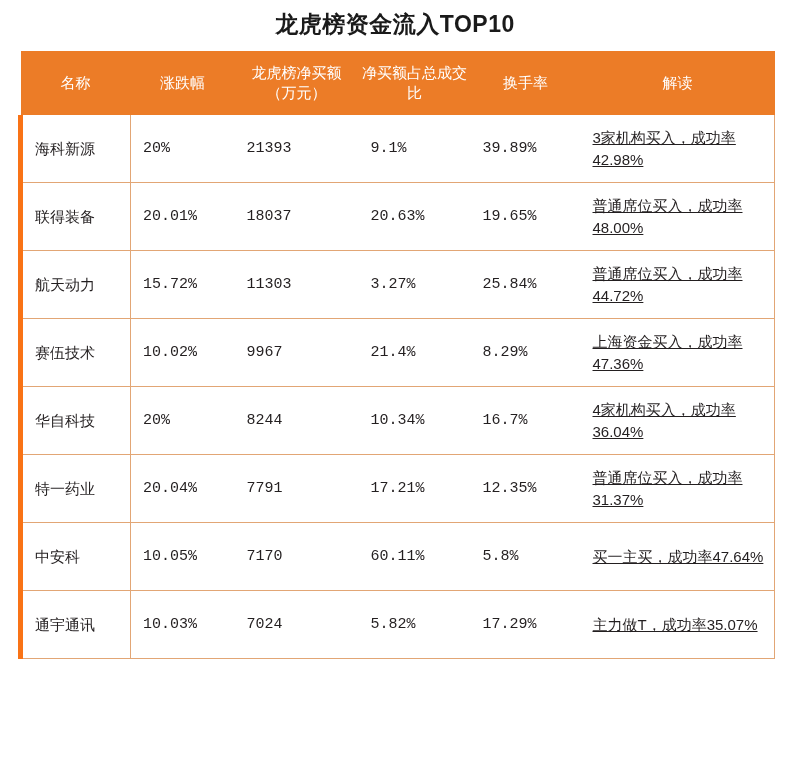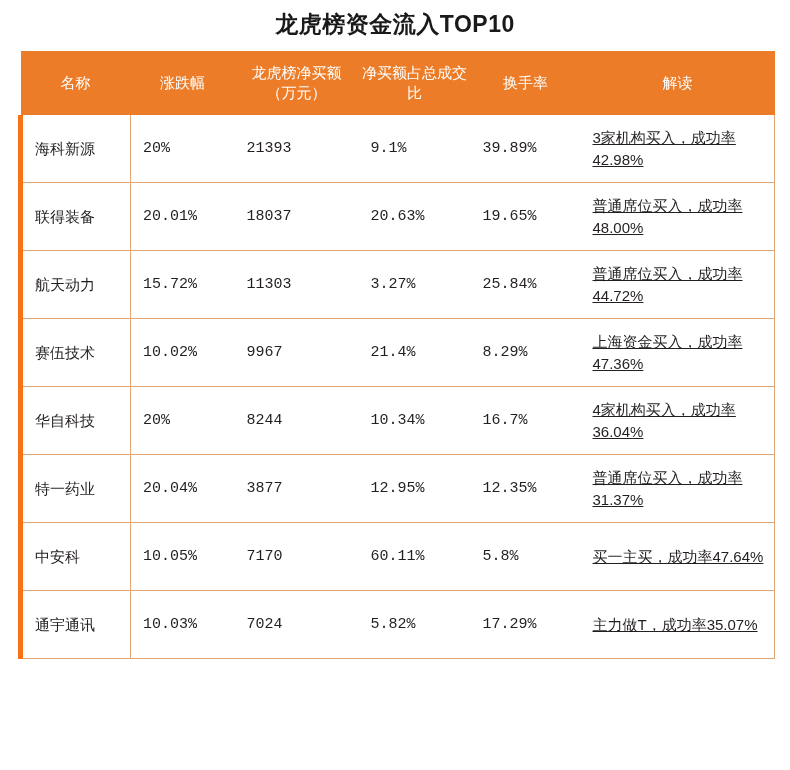--- a/index.html
+++ b/index.html
@@ -144,22 +144,22 @@
         <td class="name">华自科技</td>
         <td class="mid">20%</td>
         <td class="mid">8244</td>
         <td class="mid">10.34%</td>
         <td class="mid">16.7%</td>
         <td class="last desc">4家机构买入，成功率36.04%</td>
       </tr>
       <tr>
         <td class="name">特一药业</td>
         <td class="mid">20.04%</td>
-        <td class="mid">3877</td>
-        <td class="mid">12.95%</td>
+        <td class="mid">7791</td>
+        <td class="mid">17.21%</td>
         <td class="mid">12.35%</td>
         <td class="last desc">普通席位买入，成功率31.37%</td>
       </tr>
       <tr>
         <td class="name">中安科</td>
         <td class="mid">10.05%</td>
         <td class="mid">7170</td>
         <td class="mid">60.11%</td>
         <td class="mid">5.8%</td>
         <td class="last desc">买一主买，成功率47.64%</td>

